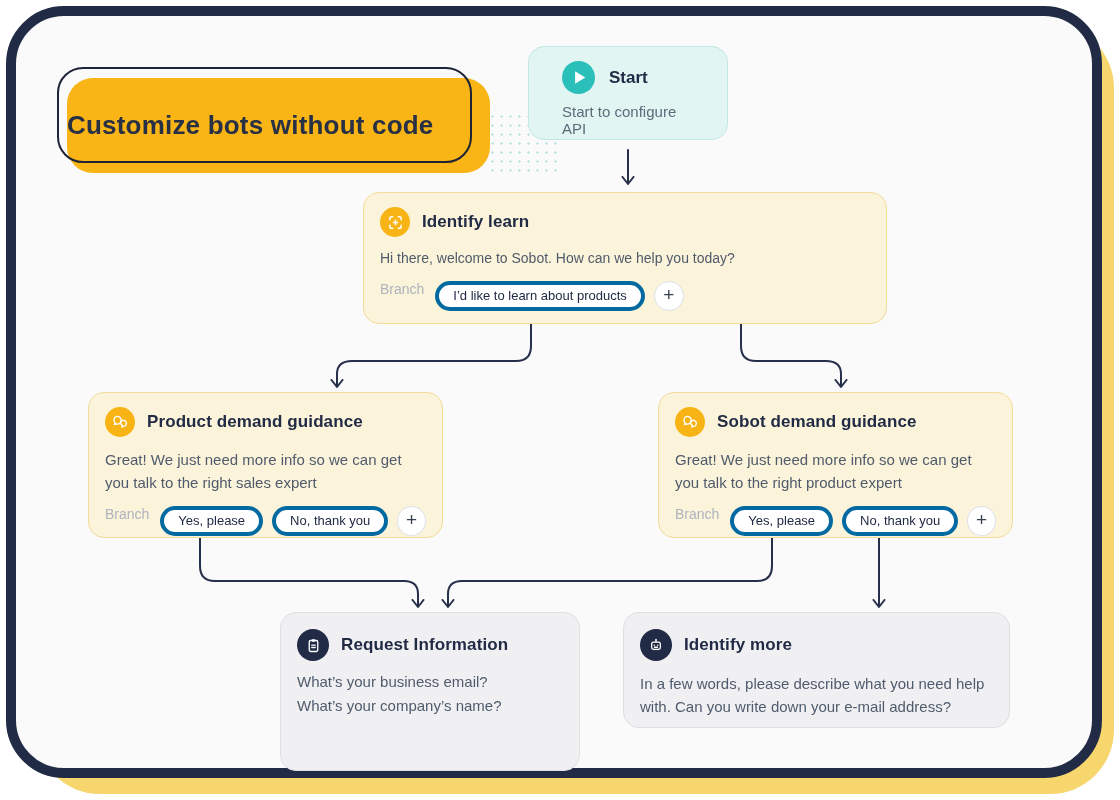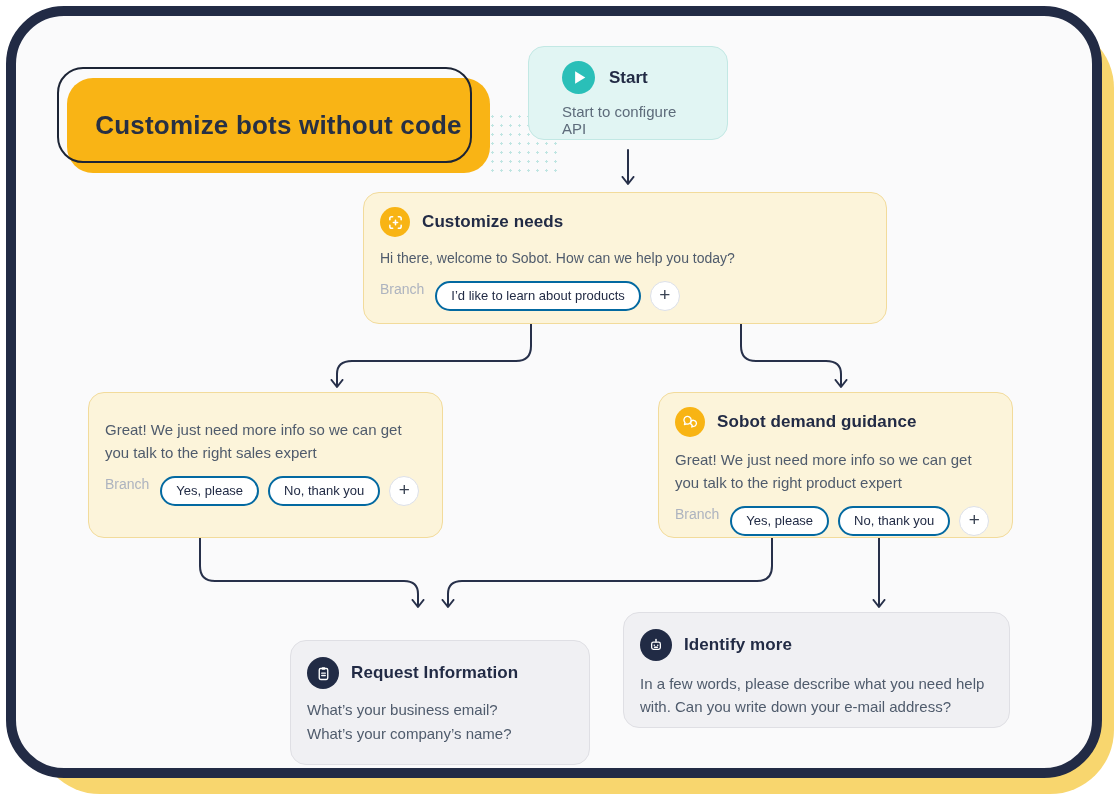--- a/index.html
+++ b/index.html
@@ -13,21 +13,21 @@
               background:#FAFAFB;border:10px solid #222B45;border-radius:58px;}
 
   
   .dots{position:absolute;background-image:radial-gradient(#8ED3CD 1.3px,transparent 1.4px);
         background-size:9px 9px;opacity:.55;}
 
   
   .banner-outline{position:absolute;left:57px;top:67px;width:415px;height:96px;box-sizing:border-box;
                   border:2.5px solid #1C2435;border-radius:26px;}
   .banner-fill{position:absolute;left:67px;top:78px;width:423px;height:95px;background:#F9B415;
-               border-radius:26px;display:flex;align-items:center;justify-content:center;}
+               border-radius:26px;display:flex;align-items:center;justify-content:flex-start;}
   .banner-text{font-size:26px;font-weight:700;color:#273044;letter-spacing:.2px;}
 
   
   svg.connectors{position:absolute;left:0;top:0;pointer-events:none;}
   .conn{fill:none;stroke:#27304A;stroke-width:2;stroke-linecap:round;}
 
   
   .node{position:absolute;box-sizing:border-box;border-radius:16px;}
   .node.cream{background:#FCF4DA;border:1.5px solid #F2DB9B;padding:14px 16px;}
   .node.gray{background:#F0F0F3;border:1.5px solid #DFDFE4;padding:16px 16px;}
@@ -37,21 +37,21 @@
   .icon-circle.dark{width:32px;height:32px;background:#212B45;}
   .node-title{font-size:17px;font-weight:700;color:#222B45;letter-spacing:.1px;}
   .node-message{margin-top:11px;font-size:15px;line-height:1.55;color:#4F5B6C;}
   .node-message.lg{font-size:14px;}
   .body-line{font-size:15px;line-height:1.62;color:#4F5B6C;}
   .body-lines{margin-top:9px;}
 
   .branch-row{display:flex;gap:9px;margin-top:11px;}
   .branch-label{font-size:14px;color:#ADB3BF;margin-right:2px;}
   .branch-pill{font-family:inherit;font-size:13px;color:#222B45;background:#ffffff;
-               border:2px solid #0369a1;border-radius:15px;height:30px;padding:0 14px;
+               border:4px solid #0369a1;border-radius:15px;height:30px;padding:0 14px;
                display:flex;align-items:center;white-space:nowrap;cursor:pointer;}
   .add-branch{font-family:inherit;width:30px;height:30px;border-radius:50%;background:#ffffff;
               border:1px solid #DCE0E9;color:#3A4353;font-size:19px;font-weight:300;line-height:1;
               display:flex;align-items:center;justify-content:center;padding:0 0 2px 0;cursor:pointer;}
 
   
   .start-node{position:absolute;left:528px;top:46px;width:200px;height:94px;box-sizing:border-box;
               background:#E1F5F3;border:1.5px solid #C2E8E4;border-radius:16px;padding:14px 33px;}
   .start-header{display:flex;align-items:center;gap:14px;}
   .start-title{font-size:17px;font-weight:700;color:#222B45;}
@@ -103,31 +103,40 @@
     <div class="node-header">
       <span class="icon-circle yellow">
         <svg width="17" height="17" viewBox="0 0 24 24" fill="none" stroke="#ffffff" stroke-width="2.2" stroke-linecap="round">
           <path d="M4 8 V6.5 A2.5 2.5 0 0 1 6.5 4 H8"></path>
             <path d="M16 4 h1.5 A2.5 2.5 0 0 1 20 6.5 V8"></path>
           <path d="M20 16 v1.5 A2.5 2.5 0 0 1 17.5 20 H16"></path>
             <path d="M8 20 H6.5 A2.5 2.5 0 0 1 4 17.5 V16"></path>
           <path d="M12 9 v6 M9 12 h6"></path>
         </svg>
       </span>
-      <span class="node-title">Customize needs</span>
+      <span class="node-title">Identify learn</span>
     </div>
     <div class="node-message lg">Hi there, welcome to Sobot. How can we help you today?</div>
     <div class="branch-row">
       <span class="branch-label">Branch</span>
       <button class="branch-pill">I’d like to learn about products</button>
       <button class="add-branch">+</button>
     </div>
   </div>
 
   <div class="node cream" style="left:88px;top:392px;width:355px;height:146px;">
+    <div class="node-header">
+      <span class="icon-circle yellow">
+        <svg width="18" height="18" viewBox="0 0 24 24" fill="none" stroke="#ffffff" stroke-width="1.8" stroke-linecap="round" stroke-linejoin="round">
+          <path d="M13.5 9.5 a4.8 4.8 0 1 0 -8.2 3.3 L4.6 15.4 l2.8 -0.8 a4.8 4.8 0 0 0 6.1 -5.1 Z"></path>
+          <path d="M13.3 11.2 a4.1 4.1 0 1 1 3.6 6.7 l-2.5 0.7 0.6 -2.2 a4.1 4.1 0 0 1 -1.7 -5.2"></path>
+        </svg>
+      </span>
+      <span class="node-title">Product demand guidance</span>
+    </div>
     <div class="node-message">Great! We just need more info so we can get you talk to the right sales expert</div>
     <div class="branch-row">
       <span class="branch-label">Branch</span>
       <button class="branch-pill">Yes, please</button>
       <button class="branch-pill">No, thank you</button>
       <button class="add-branch">+</button>
     </div>
   </div>
 
   <div class="node cream" style="left:658px;top:392px;width:355px;height:146px;">
@@ -142,21 +151,21 @@
     </div>
     <div class="node-message">Great! We just need more info so we can get you talk to the right product expert</div>
     <div class="branch-row">
       <span class="branch-label">Branch</span>
       <button class="branch-pill">Yes, please</button>
       <button class="branch-pill">No, thank you</button>
       <button class="add-branch">+</button>
     </div>
   </div>
 
-  <div class="node gray" style="left:290px;top:612px;width:300px;height:125px;margin-top:28px;">
+  <div class="node gray" style="left:280px;top:612px;width:300px;height:159px;">
     <div class="node-header">
       <span class="icon-circle dark">
         <svg width="17" height="17" viewBox="0 0 24 24" fill="none" stroke="#ffffff" stroke-width="1.9" stroke-linecap="round" stroke-linejoin="round">
           <rect x="6" y="5" width="12" height="15.5" rx="2"></rect>
           <rect x="9.5" y="3.2" width="5" height="3.6" rx="1" fill="#ffffff" stroke="none"></rect>
           <path d="M9.5 11.5 h5 M9.5 14.8 h5"></path>
         </svg>
       </span>
       <span class="node-title">Request Information</span>
     </div>

